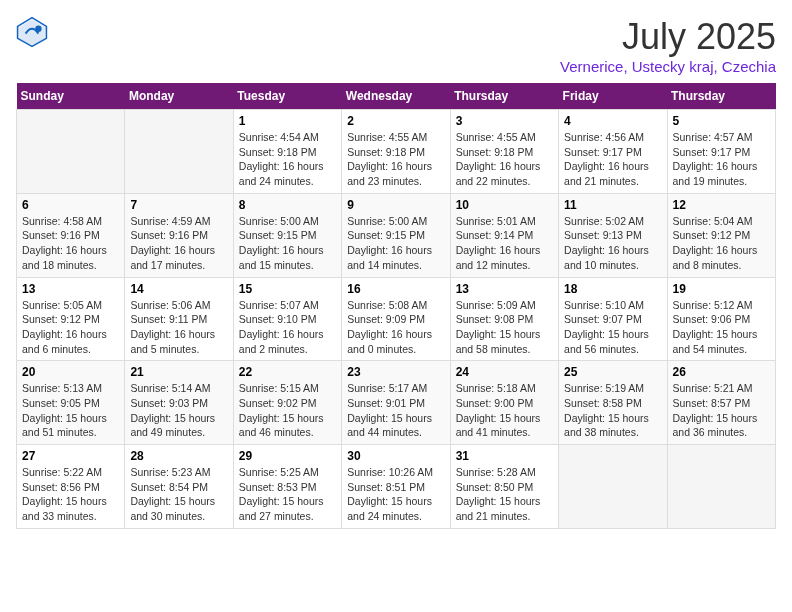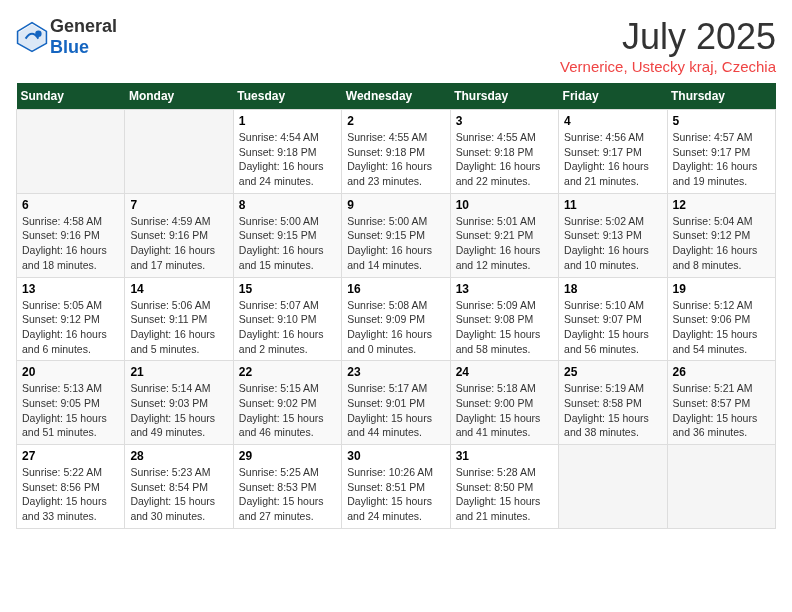--- a/index.html
+++ b/index.html
@@ -39,29 +39,29 @@
       text-align: right;
     }
     .month-title {
       font-size: 36px;
       color: #333;
       font-weight: normal;
       text-align: right;
     }
     .location-title {
       font-size: 15px;
-      color: #ef4444;
+      color: #6d28d9;
     }
     table {
       width: 100%;
       border-collapse: collapse;
       font-size: 11px;
     }
     thead tr th {
-      background-color: #14532d;
+      background-color: #701a75;
       color: #fff;
       padding: 6px 4px;
       text-align: left;
       font-size: 12px;
       font-weight: bold;
     }
     tbody tr td {
       border: 1px solid #ddd;
       vertical-align: top;
       padding: 4px 5px;
@@ -91,24 +91,20 @@
 <body>
 
 <div class="header">
   <div class="logo">
     <svg class="logo-icon" viewBox="0 0 40 40" xmlns="http://www.w3.org/2000/svg">
       <polygon points="20,4 36,14 36,30 20,36 4,30 4,14" fill="#1565c0" opacity="0.15"></polygon>
       <polygon points="20,2 38,13 38,28 20,38 2,28 2,13" fill="none" stroke="#1565c0" stroke-width="2"></polygon>
       <path d="M12,22 Q20,10 28,22" fill="none" stroke="#1565c0" stroke-width="2.5"></path>
       <circle cx="28" cy="16" r="4" fill="#1565c0"></circle>
     </svg>
-    <div>
-      <span class="logo-text-general">General</span><br>
-      <span class="logo-text-blue">Blue</span>
-    </div>
   </div>
   <div class="title-block">
     <div class="month-title">July 2025</div>
     <div class="location-title">Vernerice, Ustecky kraj, Czechia</div>
   </div>
 </div>
 
 <table>
   <thead>
     <tr>
@@ -177,21 +173,21 @@
         </td>
         <td>
           <span class="day-num">9</span>
           <div class="day-info">Sunrise: 5:00 AM
 Sunset: 9:15 PM
 Daylight: 16 hours and 14 minutes.</div>
         </td>
         <td>
           <span class="day-num">10</span>
           <div class="day-info">Sunrise: 5:01 AM
-Sunset: 9:21 PM
+Sunset: 9:14 PM
 Daylight: 16 hours and 12 minutes.</div>
         </td>
         <td>
           <span class="day-num">11</span>
           <div class="day-info">Sunrise: 5:02 AM
 Sunset: 9:13 PM
 Daylight: 16 hours and 10 minutes.</div>
         </td>
         <td>
           <span class="day-num">12</span>

